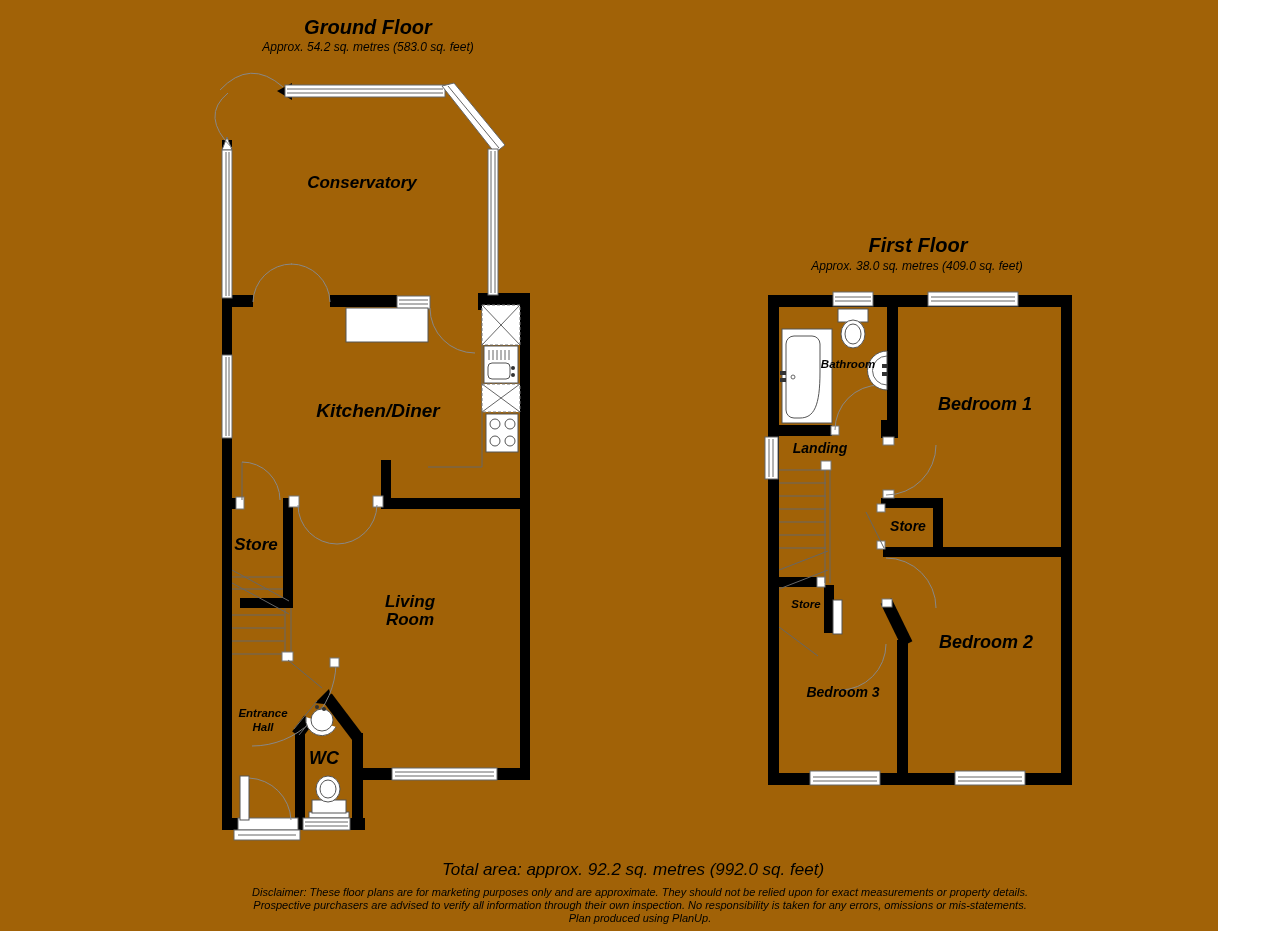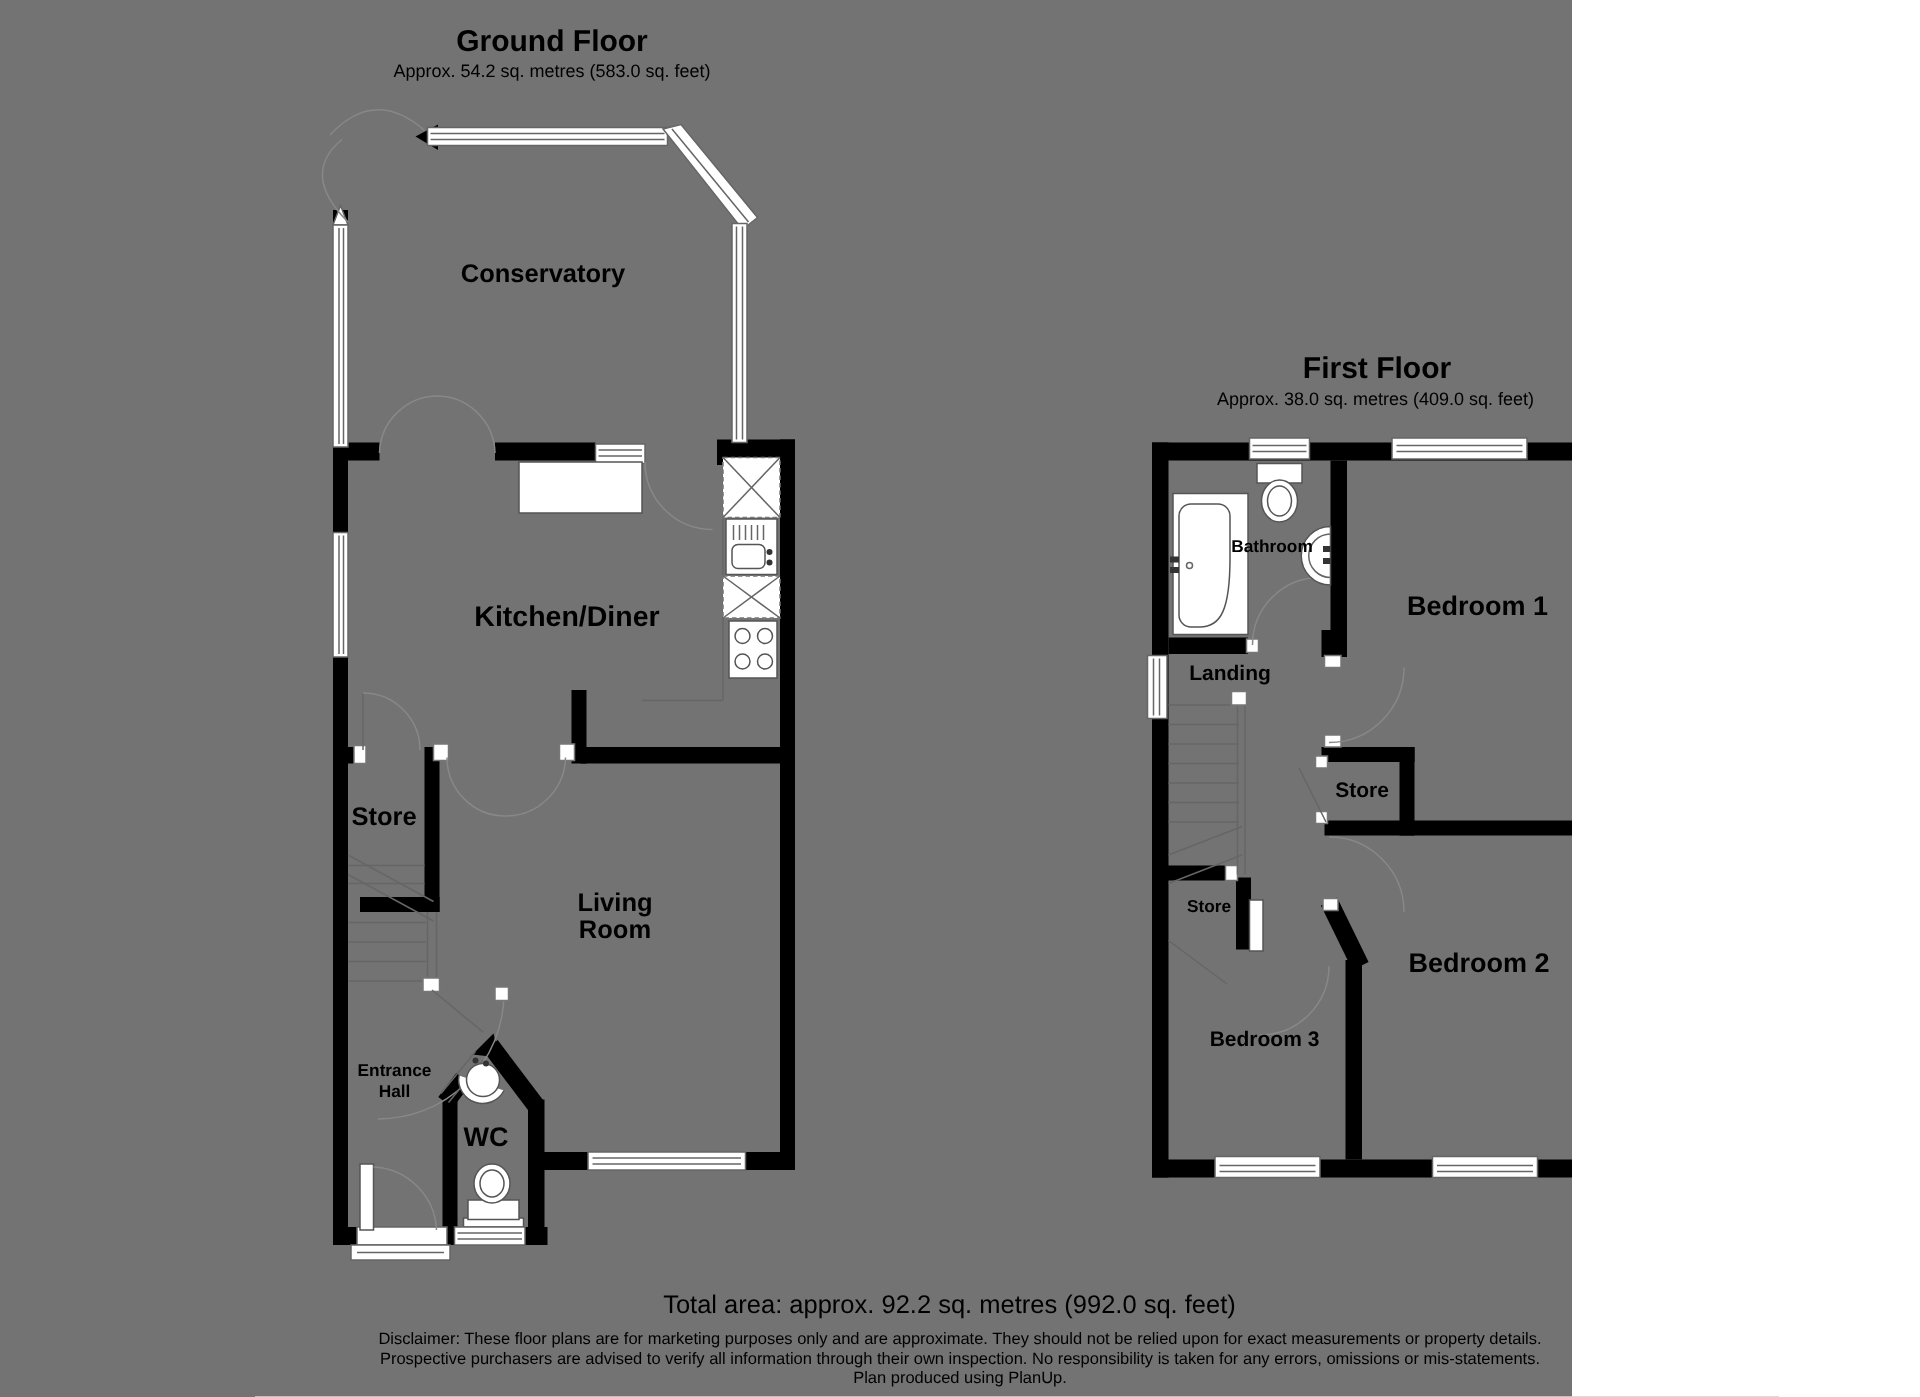--- a/index.html
+++ b/index.html
@@ -1,17 +1,17 @@
 <!DOCTYPE html>
 <html><head>
 <meta charset="utf-8">
 <style>
   html,body{margin:0;padding:0;background:#fff;}
-  .page{position:relative;width:1048px;height:931px;background:#737373;overflow:hidden;
-        font-family:"Liberation Sans",sans-serif;}
+  .page{position:relative;width:1218px;height:931px;background:#a16207;overflow:hidden;
+        font-family:"Liberation Sans",sans-serif;font-style:italic;}
   svg{position:absolute;left:0;top:0;}
   svg text{fill:#000;font-family:"Liberation Sans",sans-serif;}
   .ttl{font-size:20px;font-weight:bold;}
   .sub{font-size:12px;}
   .lbl-lg{font-size:18px;font-weight:bold;}
   .lbl-md{font-size:17px;font-weight:bold;}
   .lbl-sm{font-size:14px;font-weight:bold;}
   .lbl-xs{font-size:11.5px;font-weight:bold;}
   .total{font-size:17px;}
   .disc{font-size:11px;}

